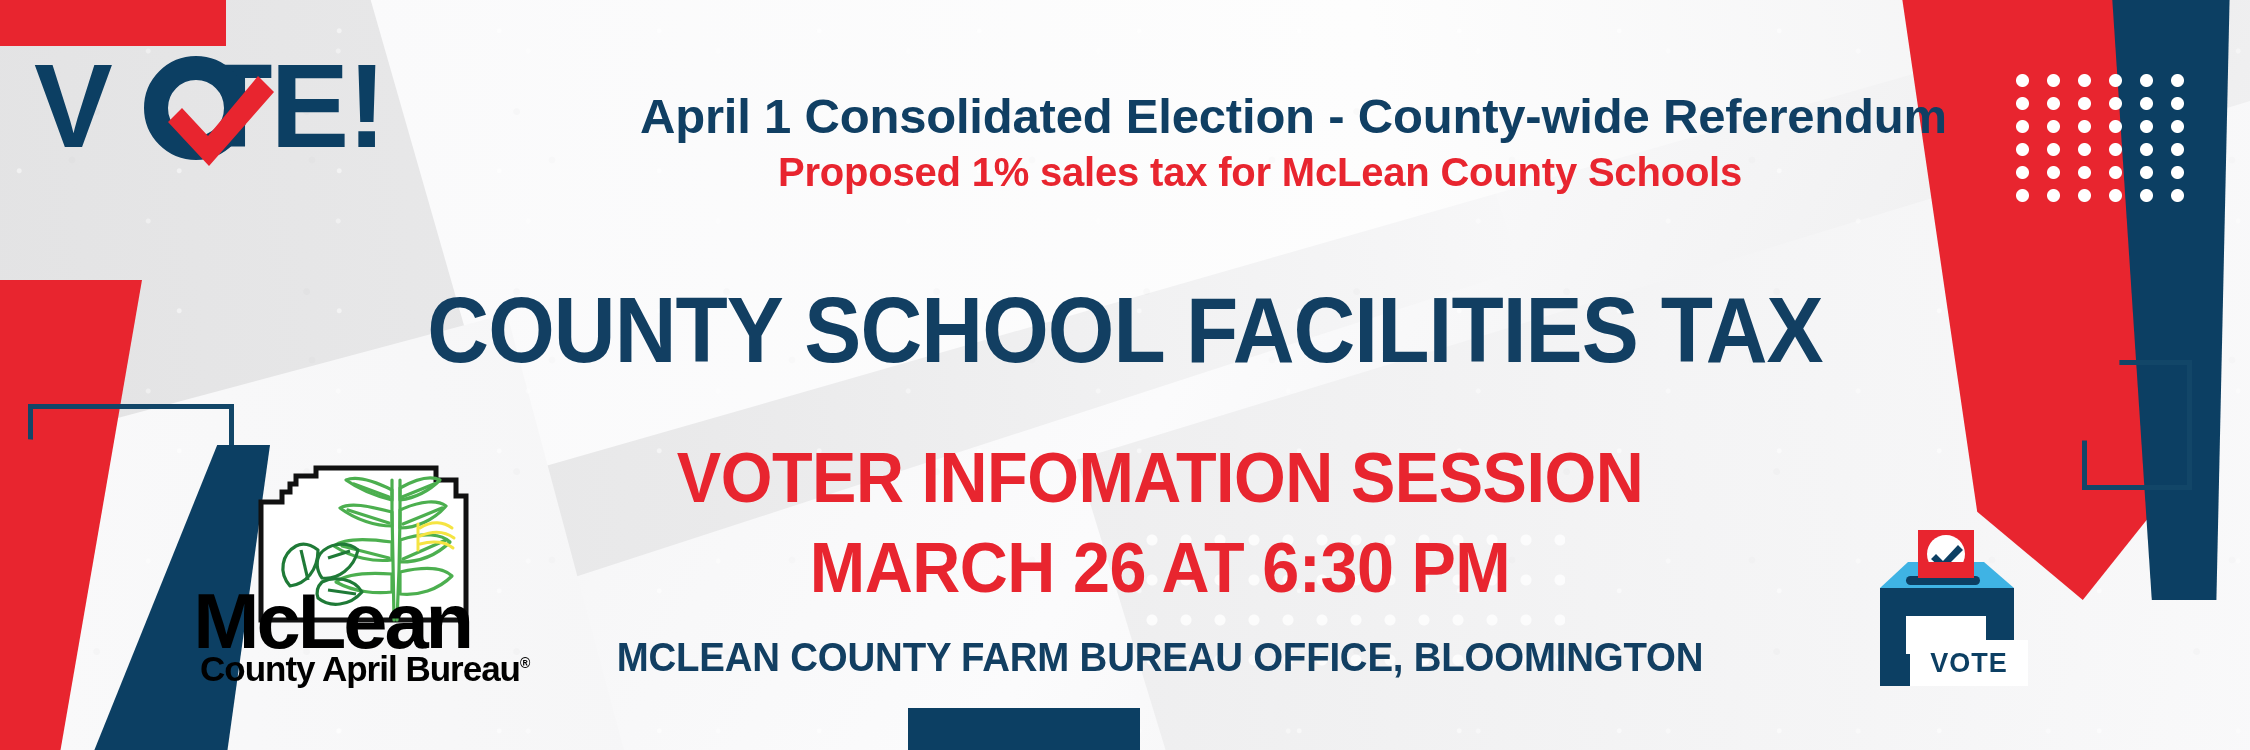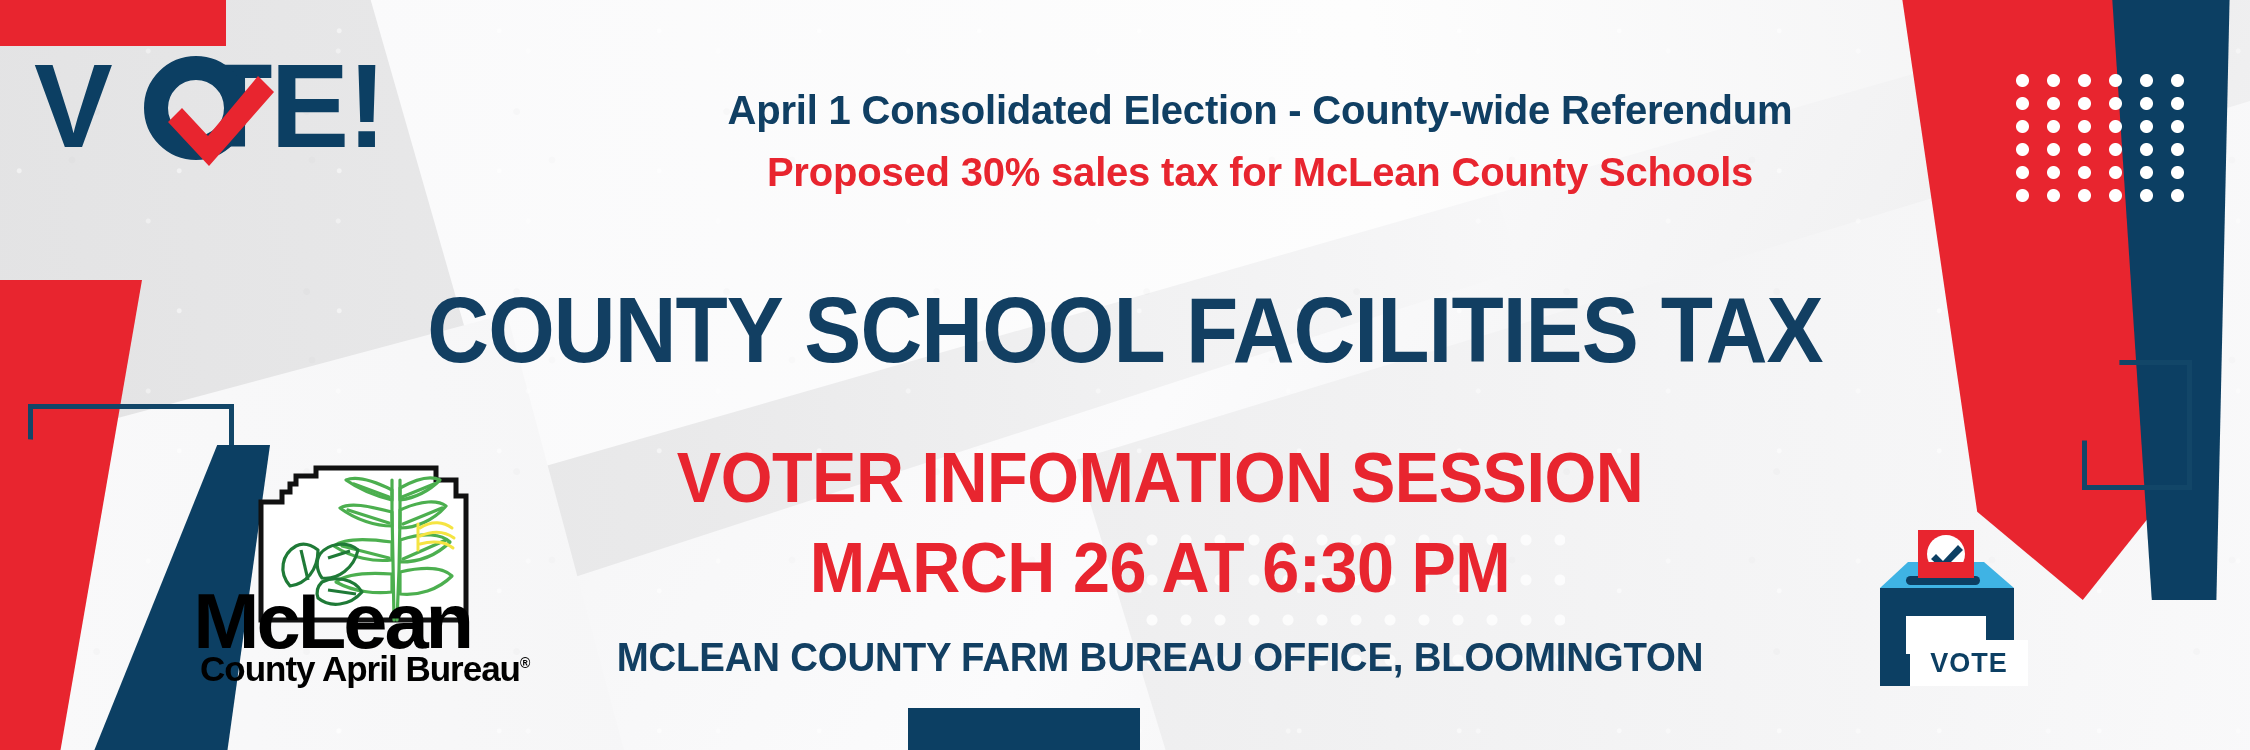--- a/index.html
+++ b/index.html
@@ -130,21 +130,21 @@
   }
   #vote-logo .check{
     position:absolute;left:128px;top:24px;width:118px;height:104px;
   }
 
   
   .hdr1{
     position:absolute;left:640px;top:88px;width:1240px;
     text-align:center;
     color:#103f63;
-    font-size:40px;font-weight:bold;letter-spacing:-.2px;
+    font-size:49px;font-weight:bold;letter-spacing:-.2px;
     white-space:nowrap;
   }
   .hdr2{
     position:absolute;left:640px;top:150px;width:1240px;
     text-align:center;
     color:#e8252f;
     font-size:40px;font-weight:bold;letter-spacing:-.2px;
     white-space:nowrap;
   }
 
@@ -236,21 +236,21 @@
 
   <div id="vote-logo">
     <div class="vt"><span>V</span><span style="visibility:hidden">O</span><span>TE!</span></div>
     <div class="o-ring"></div>
     <svg class="check" viewBox="0 0 118 104">
       <path d="M6 52 L20 38 L46 66 L96 6 L112 22 L47 96 Z" fill="#e8252f"></path>
     </svg>
   </div>
 
   <div class="hdr1">April 1 Consolidated Election - County-wide Referendum</div>
-  <div class="hdr2">Proposed 30% sales tax for McLean County Schools</div>
+  <div class="hdr2">Proposed 1% sales tax for McLean County Schools</div>
 
   <div class="headline">COUNTY SCHOOL FACILITIES TAX</div>
 
   <div class="line-session">VOTER INFOMATION SESSION</div>
   <div class="line-date">MARCH 26 AT 6:30 PM</div>
   <div class="line-venue">MCLEAN COUNTY FARM BUREAU OFFICE, BLOOMINGTON</div>
 
   <div id="fb-logo">
     <svg class="county-art" viewBox="0 0 290 190">
 

